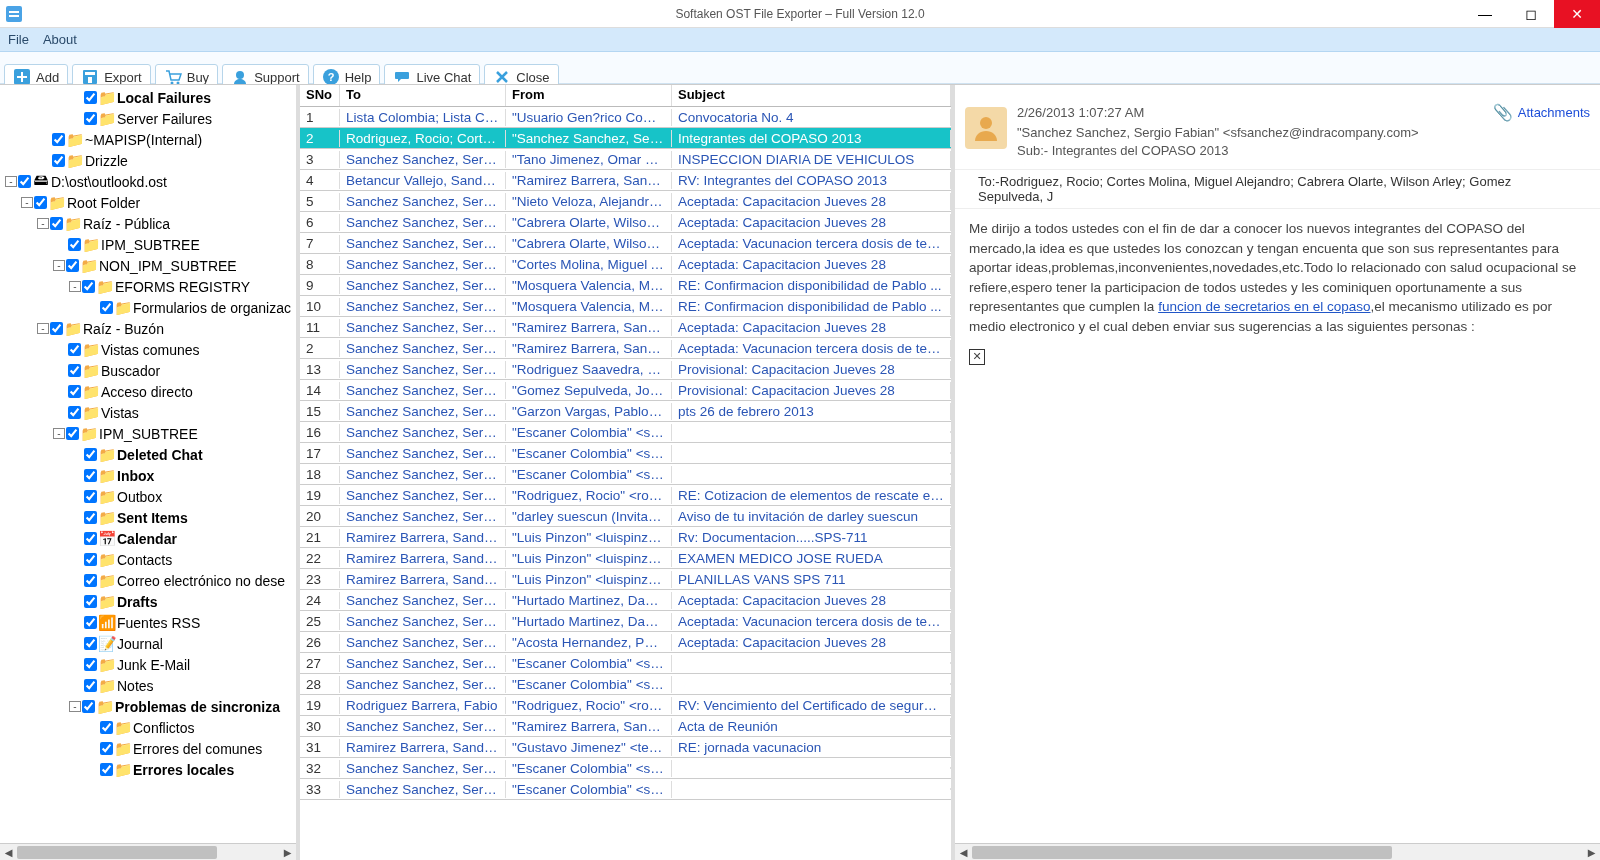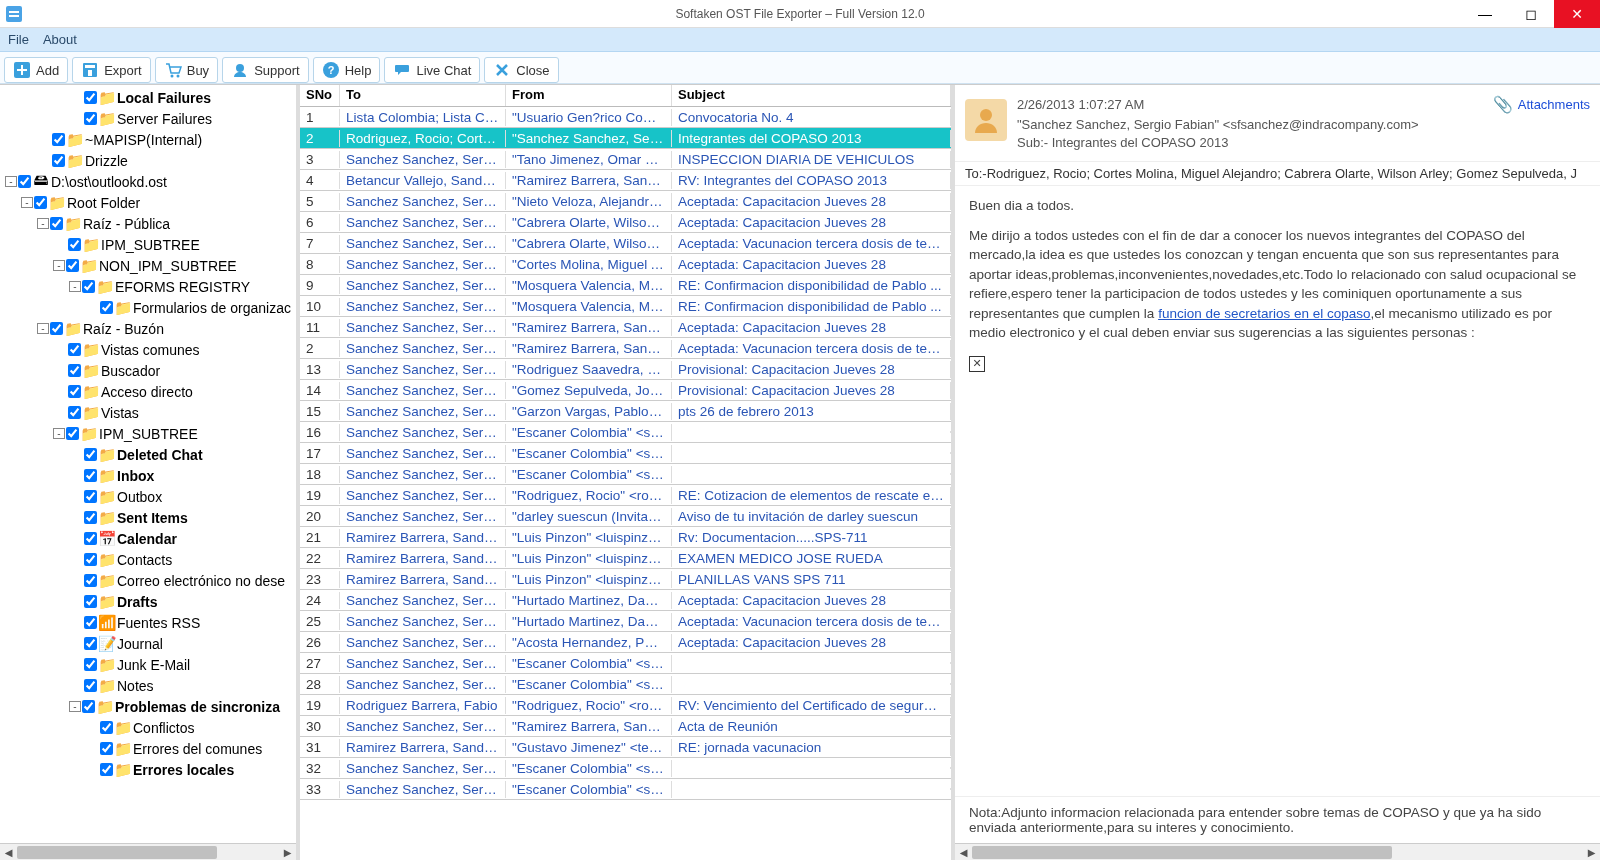--- a/index.html
+++ b/index.html
@@ -6,21 +6,21 @@
 body { font-family: "Segoe UI", Tahoma, sans-serif; font-size: 13px; background: #fff; color: #000; width: 1600px; height: 860px; overflow: hidden; display: flex; flex-direction: column; }
 .titlebar { height: 28px; background: #fff; display: flex; align-items: center; justify-content: center; position: relative; border-bottom: 1px solid #ddd; }
 .titlebar-left { position: absolute; left: 6px; display: flex; align-items: center; gap: 4px; }
 .titlebar-icon { width: 16px; height: 16px; }
 .titlebar-title { color: #555; font-size: 12px; }
 .titlebar-controls { position: absolute; right: 0; top: 0; display: flex; }
 .tb-btn { width: 46px; height: 28px; display: flex; align-items: center; justify-content: center; font-size: 14px; }
 .tb-close { background: #e81123; color: #fff; }
 .menubar { height: 24px; background: #d4e9fb; display: flex; align-items: center; padding: 0 8px; gap: 14px; font-size: 13px; color: #2a4a6a; border-bottom: 1px solid #b4d6f2; }
 .menubar span { cursor: default; }
-.toolbar { height: 32px; background: #f7fbff; border-bottom: 1px solid #cfe2f1; display: flex; align-items: flex-end; padding: 0 4px; gap: 4px; }
+.toolbar { height: 32px; background: #f7fbff; border-bottom: 1px solid #cfe2f1; display: flex; align-items: flex-start; padding: 12px 4px; gap: 4px; }
 .toolbar-btn { display: flex; align-items: center; gap: 5px; padding: 3px 8px; border: 1px solid #b7d5ea; border-radius: 3px; background: #fff; font-size: 13px; color: #333; cursor: default; }
 .toolbar-btn .ticon { width: 18px; height: 18px; display: inline-flex; align-items: center; justify-content: center; }
 .main { flex: 1; display: flex; overflow: hidden; border-top: 1px solid #ccc; }
 .panel-left { width: 300px; border-right: 4px solid #ddd; overflow: hidden; display: flex; flex-direction: column; background: #fff; }
 .tree { flex: 1; overflow: auto; padding: 2px 0 2px 4px; }
 .tree-row { display: flex; align-items: center; height: 21px; white-space: nowrap; gap: 1px; font-size: 14px; }
 .tree-row .exp { width: 12px; text-align: center; font-size: 10px; color: #555; border: 1px solid #888; line-height: 10px; height: 11px; display: inline-block; cursor: default; background: #fff; }
 .tree-row .spc { display: inline-block; }
 .tree-row input[type=checkbox] { width: 13px; height: 13px; }
 .tree-row .fld { font-size: 15px; width: 18px; text-align: center; }
@@ -32,27 +32,27 @@
 .col-to { width: 166px; }
 .col-from { width: 166px; }
 .col-subj { flex: 1; }
 .grid-body { flex: 1; overflow-y: auto; }
 .grid-row { display: flex; height: 21px; border-bottom: 1px solid #ccc; font-size: 13.5px; color: #2a55b5; align-items: center; }
 .grid-row div { border-right: 1px solid #ddd; padding: 1px 6px; white-space: nowrap; overflow: hidden; text-overflow: ellipsis; }
 .grid-row .col-sno { color: #333; }
 .grid-row.sel { background: #17c3c8; color: #fff; }
 .grid-row.sel div { color: #fff; }
 .panel-right { flex: 1; display: flex; flex-direction: column; overflow: hidden; }
-.preview-hdr { padding: 10px 10px 8px 10px; font-size: 13px; border-bottom: 1px solid #eee; display: flex; gap: 10px; }
+.preview-hdr { padding: 18px 10px 8px 10px; font-size: 13px; border-bottom: 1px solid #eee; display: flex; gap: 10px; }
 .avatar { width: 42px; height: 42px; border-radius: 4px; background: #f4d9a7; display: flex; align-items: center; justify-content: center; margin-top: 4px; }
 .avatar svg { width: 30px; height: 30px; fill: #e8a94e; }
 .hdr-lines { flex: 1; }
 .hdr-line { margin-bottom: 3px; color: #555; }
 .attach-link { color: #1d4ed8; }
-.to-line { padding: 4px 10px; font-size: 13px; color: #333; border-bottom: 1px solid #eee; }
+.to-line { padding: 4px 23px; font-size: 13px; color: #333; border-bottom: 1px solid #eee; }
 .preview-body { flex: 1; overflow: auto; padding: 10px 14px; font-size: 13.5px; color: #444; line-height: 1.45; }
 .preview-body p { margin-bottom: 10px; }
 .preview-body .imgph { width: 16px; height: 16px; border: 1px solid #333; display: inline-flex; align-items: center; justify-content: center; font-size: 11px; }
 .scrollbar-h { height: 17px; background: #f0f0f0; border-top: 1px solid #ccc; position: relative; }
 .scrollbar-h .thumb { position: absolute; top: 2px; height: 13px; background: #c0c0c0; border-radius: 2px; }
 .scrollbar-h .arrow { position: absolute; top: 0; width: 17px; height: 17px; display: flex; align-items: center; justify-content: center; font-size: 10px; color: #555; }
 .note-line { padding: 8px 14px; font-size: 13.5px; color: #444; border-top: 1px solid #eee; }
 a { color: #2156c7; }
 </style>
 </head>
@@ -613,24 +613,22 @@
             <span style="font-size:16px;color:#666">📎</span>
             <span class="attach-link">Attachments</span>
           </span>
         </div>
         <div class="hdr-line">"Sanchez Sanchez, Sergio Fabian" &lt;sfsanchez@indracompany.com&gt;</div>
         <div class="hdr-line">Sub:- Integrantes del COPASO 2013</div>
       </div>
     </div>
     <div class="to-line">To:-Rodriguez, Rocio; Cortes Molina, Miguel Alejandro; Cabrera Olarte, Wilson Arley; Gomez Sepulveda, J</div>
     <div class="preview-body">
-      <p>Buen dia a todos.</p>
       <p><span>Me dirijo a todos ustedes con el fin de dar a conocer los nuevos integrantes del COPASO del mercado,la idea es que ustedes los conozcan y tengan encuenta que son sus representantes para aportar  ideas,problemas,inconvenientes,novedades,etc.Todo lo relacionado con salud ocupacional se refiere,espero tener la participacion de todos ustedes y les cominiquen oportunamente a sus representantes que cumplen la </span><a href="#">funcion de secretarios en el copaso</a><span>,el mecanismo utilizado es por medio electronico y el cual deben enviar sus sugerencias a las siguientes personas :</span></p>
       <div class="imgph">✕</div>
     </div>
-    <div class="note-line">Nota:Adjunto informacion relacionada para entender sobre temas de  COPASO y que ya ha sido enviada anteriormente,para su interes y conocimiento.</div>
     <div class="scrollbar-h">
       <div class="arrow" style="left:0">◀</div>
       <div class="thumb" style="left:17px;width:420px"></div>
       <div class="arrow" style="right:0">▶</div>
     </div>
   </div>
 </div>
 
 </body></html>

